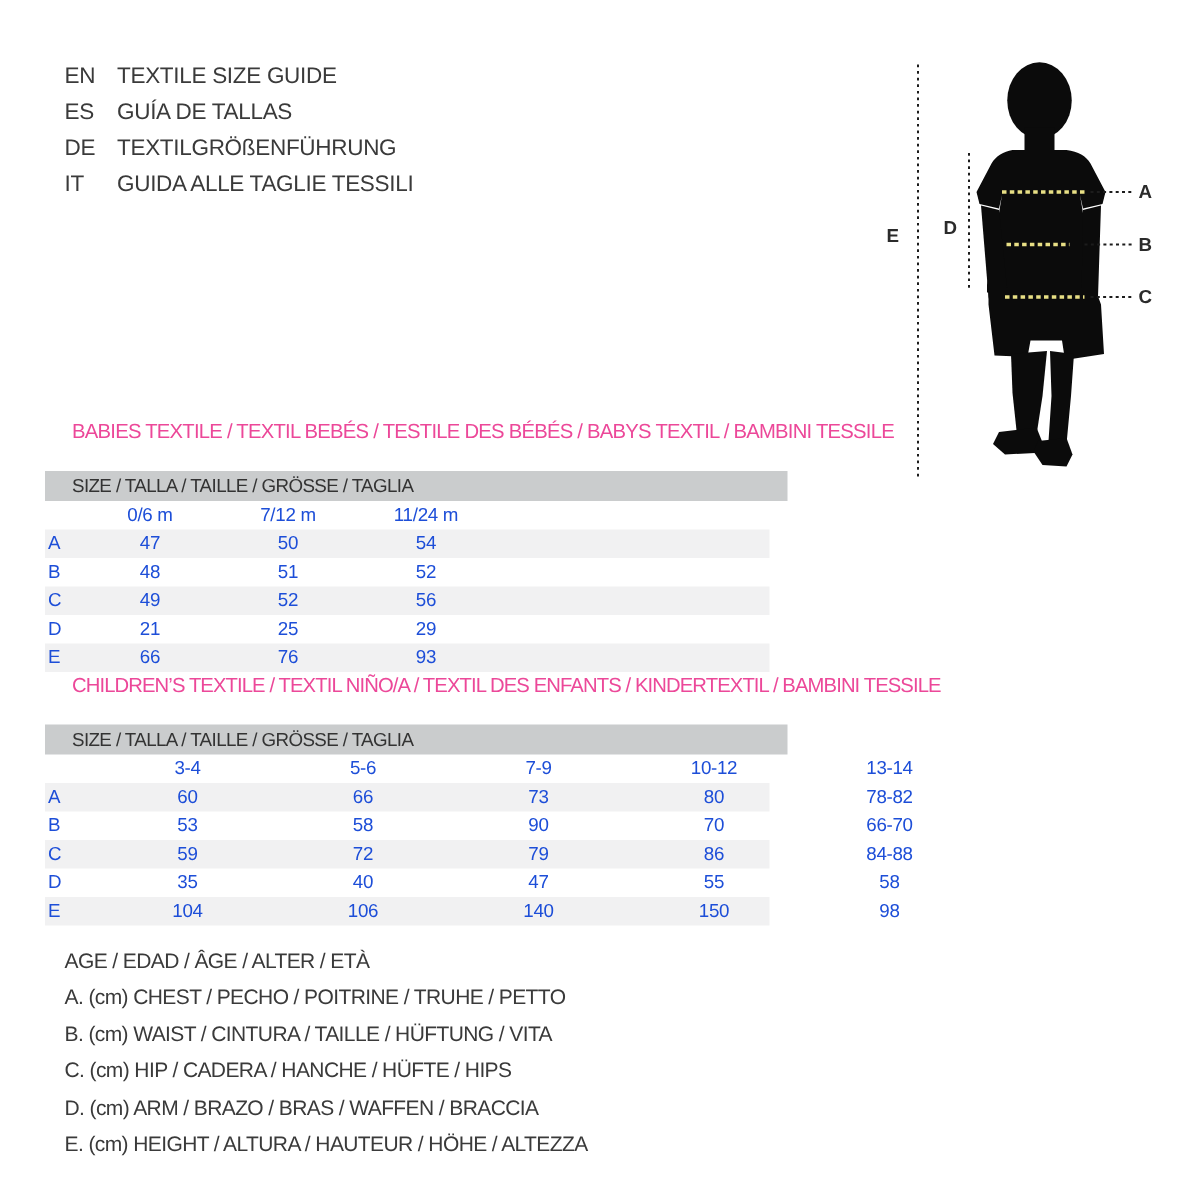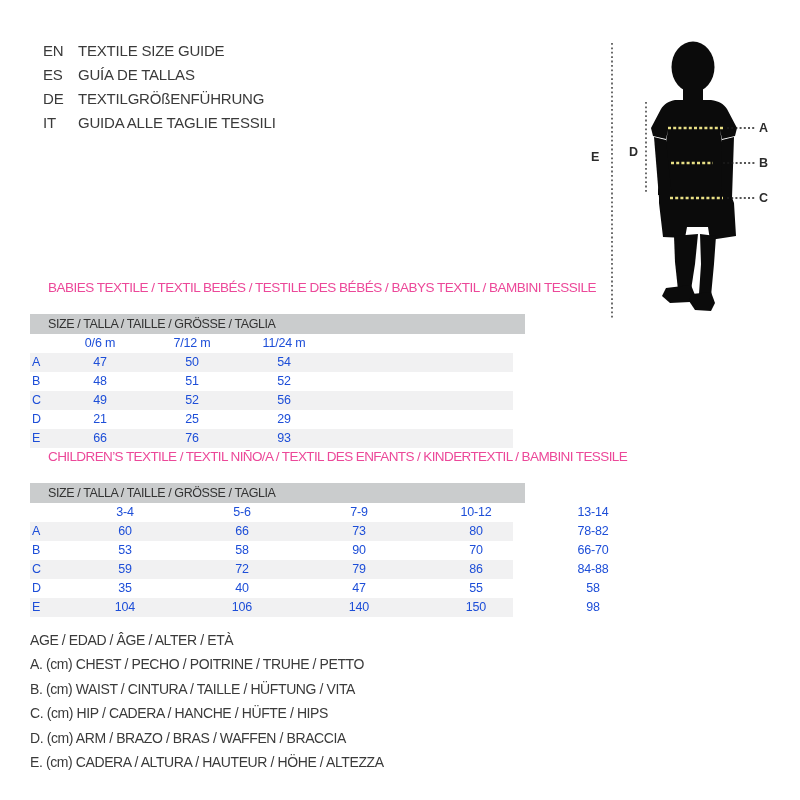--- a/index.html
+++ b/index.html
@@ -32,21 +32,21 @@
   .children .size-bar{margin-top:12px;}
   .trow{display:grid;width:483px;height:19px;line-height:19px;
         font-size:12.5px;color:#1d4ed8;letter-spacing:-0.2px;}
   .babies .trow{grid-template-columns:24px 92px 92px 92px 1fr;}
   .children .trow{grid-template-columns:24px 92px 92px 92px 92px 92px 1fr;gap:25px;}
   .trow.stripe{background:#f1f1f2;}
   .cell-label{padding-left:2px;text-align:left;}
   .cell-val{text-align:center;}
 
   
-  .legend{position:absolute;left:30px;top:628px;}
+  .legend{position:absolute;left:43px;top:628px;}
   .legend-line{height:24.4px;line-height:24.4px;font-size:14px;
                letter-spacing:-0.4px;white-space:nowrap;color:#3a3a3a;}
 </style>
 </head>
 <body>
 
 <div class="lang-list">
   <div class="lang-row">
     <span class="lang-code">EN</span>
     <span class="lang-title">TEXTILE SIZE GUIDE</span>
@@ -210,14 +210,14 @@
     </div>
   </div>
 </section>
 
 <div class="legend">
   <div class="legend-line">AGE / EDAD / ÂGE / ALTER / ETÀ</div>
   <div class="legend-line">A. (cm) CHEST / PECHO / POITRINE / TRUHE / PETTO</div>
   <div class="legend-line">B. (cm) WAIST / CINTURA / TAILLE / HÜFTUNG / VITA</div>
   <div class="legend-line">C. (cm) HIP / CADERA / HANCHE / HÜFTE / HIPS</div>
   <div class="legend-line">D. (cm) ARM / BRAZO / BRAS / WAFFEN / BRACCIA</div>
-  <div class="legend-line">E. (cm) CADERA / ALTURA / HAUTEUR / HÖHE / ALTEZZA</div>
+  <div class="legend-line">E. (cm) HEIGHT / ALTURA / HAUTEUR / HÖHE / ALTEZZA</div>
 </div>
 
 </body></html>

